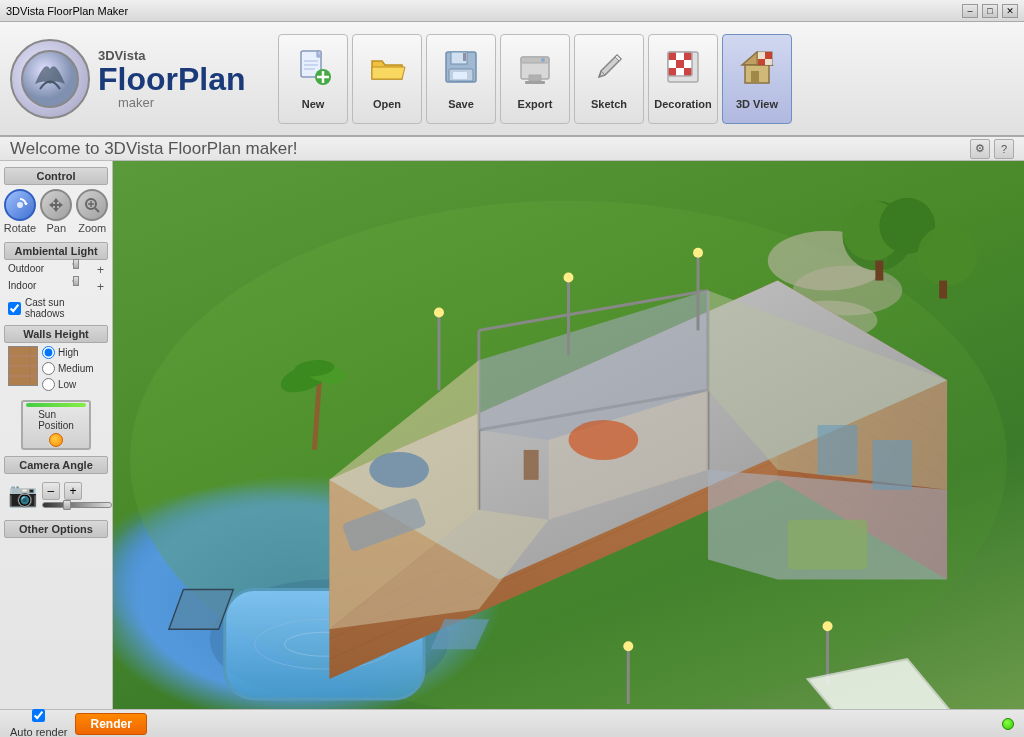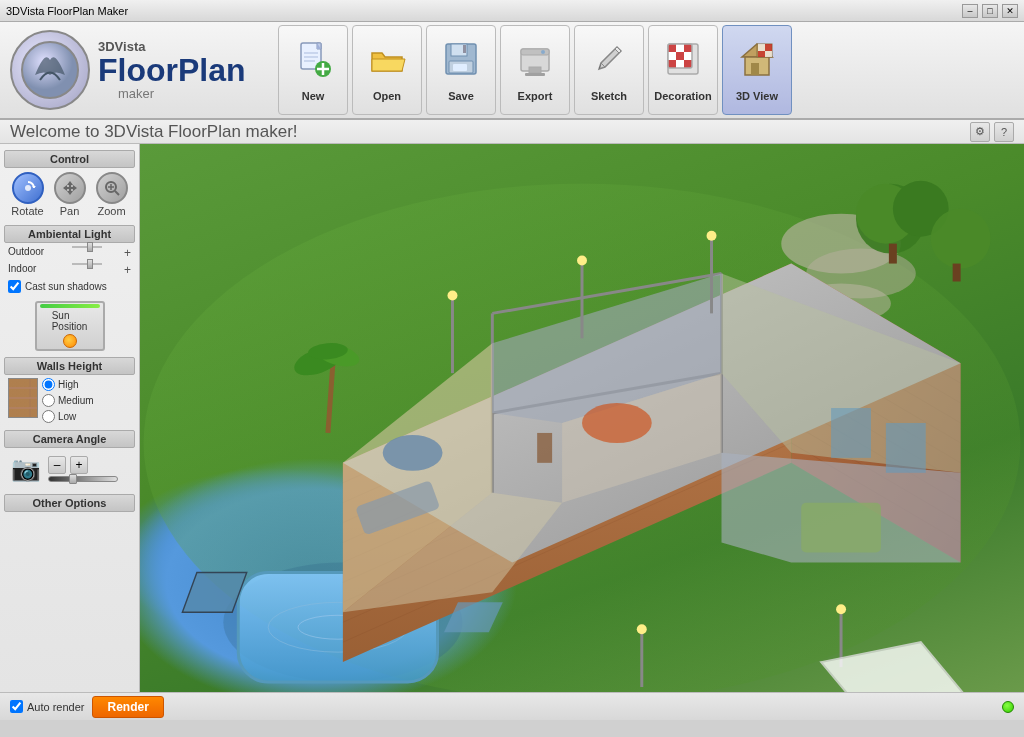--- a/index.html
+++ b/index.html
@@ -21,21 +21,21 @@
       background: linear-gradient(to bottom, #e8e8e8, #c8c8c8);
       border: 1px solid #999;
       font-size: 9px;
       display: flex; align-items: center; justify-content: center;
       cursor: pointer;
     }
 
     
     #header {
       background: linear-gradient(to bottom, #f5f5f5, #e0e0e0);
-      height: 98px;
+      height: 115px;
       display: flex;
       align-items: center;
       padding: 0 10px;
       border-bottom: 2px solid #aaa;
       gap: 0;
     }
     #logo-area {
       display: flex;
       align-items: center;
       width: 260px;
@@ -98,21 +98,21 @@
     }
 
     
     #main {
       display: flex;
       height: calc(737px - 22px - 115px - 24px - 28px);
     }
 
     
     #left-panel {
-      width: 140px;
+      width: 113px;
       background: linear-gradient(to bottom, #f0f0f0, #e4e4e4);
       border-right: 1px solid #bbb;
       padding: 6px 4px;
       display: flex;
       flex-direction: column;
       gap: 4px;
       overflow: hidden;
     }
     .panel-section-title {
       background: linear-gradient(to bottom, #d8d8d8, #c4c4c4);
@@ -269,21 +269,21 @@
     
     #bottom-bar {
       background: linear-gradient(to bottom, #e8e8e8, #d8d8d8);
       height: 28px;
       border-top: 1px solid #bbb;
       display: flex;
       align-items: center;
       padding: 0 10px;
       gap: 8px;
     }
-    #auto-render-check { display: flex; align-items: center; gap: 4px; font-size: 11px; color: #333; }
+    #auto-render-check { display: flex; align-items: center; gap: 4px; font-size: 11px; color: #333; flex-direction: column; }
     #render-btn {
       background: linear-gradient(to bottom, #ff8800, #ee6600);
       border: 1px solid #cc5500;
       border-radius: 3px;
       padding: 3px 14px;
       color: white;
       font-size: 12px;
       font-weight: bold;
       cursor: pointer;
     }
@@ -509,50 +509,50 @@
           <div class="slider-handle"></div>
         </div>
         <span class="slider-plus">+</span>
       </div>
       <div class="checkbox-row">
         <input type="checkbox" checked="" style="">
         <span>Cast sun shadows</span>
       </div>
     </div>
 
-    <div id="sun-section">
-      <div id="sun-dial">
-
-        <div style="width:60px;height:4px;background:linear-gradient(to right,#44cc44,#88ee44);border-radius:2px;"></div>
-        <span id="sun-position-label">
-          <span>Sun</span><br>
-          <span>Position</span>
-        </span>
-        <div id="sun-indicator"></div>
-      </div>
-    </div>
-
     <div id="walls-section">
       <div class="panel-section-title">Walls Height</div>
       <div id="walls-content">
         <div id="wall-texture"></div>
         <div class="radio-group">
           <div class="radio-row">
             <input type="radio" name="wallheight" checked="" style="">
             <span>High</span>
           </div>
           <div class="radio-row">
             <input type="radio" name="wallheight" style="">
             <span>Medium</span>
           </div>
           <div class="radio-row">
             <input type="radio" name="wallheight" style="">
             <span>Low</span>
           </div>
         </div>
+      </div>
+    </div>
+
+    <div id="sun-section">
+      <div id="sun-dial">
+
+        <div style="width:60px;height:4px;background:linear-gradient(to right,#44cc44,#88ee44);border-radius:2px;"></div>
+        <span id="sun-position-label">
+          <span>Sun</span><br>
+          <span>Position</span>
+        </span>
+        <div id="sun-indicator"></div>
       </div>
     </div>
 
     <div id="camera-section">
       <div class="panel-section-title">Camera Angle</div>
       <div id="camera-content">
         <div id="camera-icon">📷</div>
         <div class="angle-controls">
           <div class="angle-buttons">
             <div class="angle-btn">–</div>

